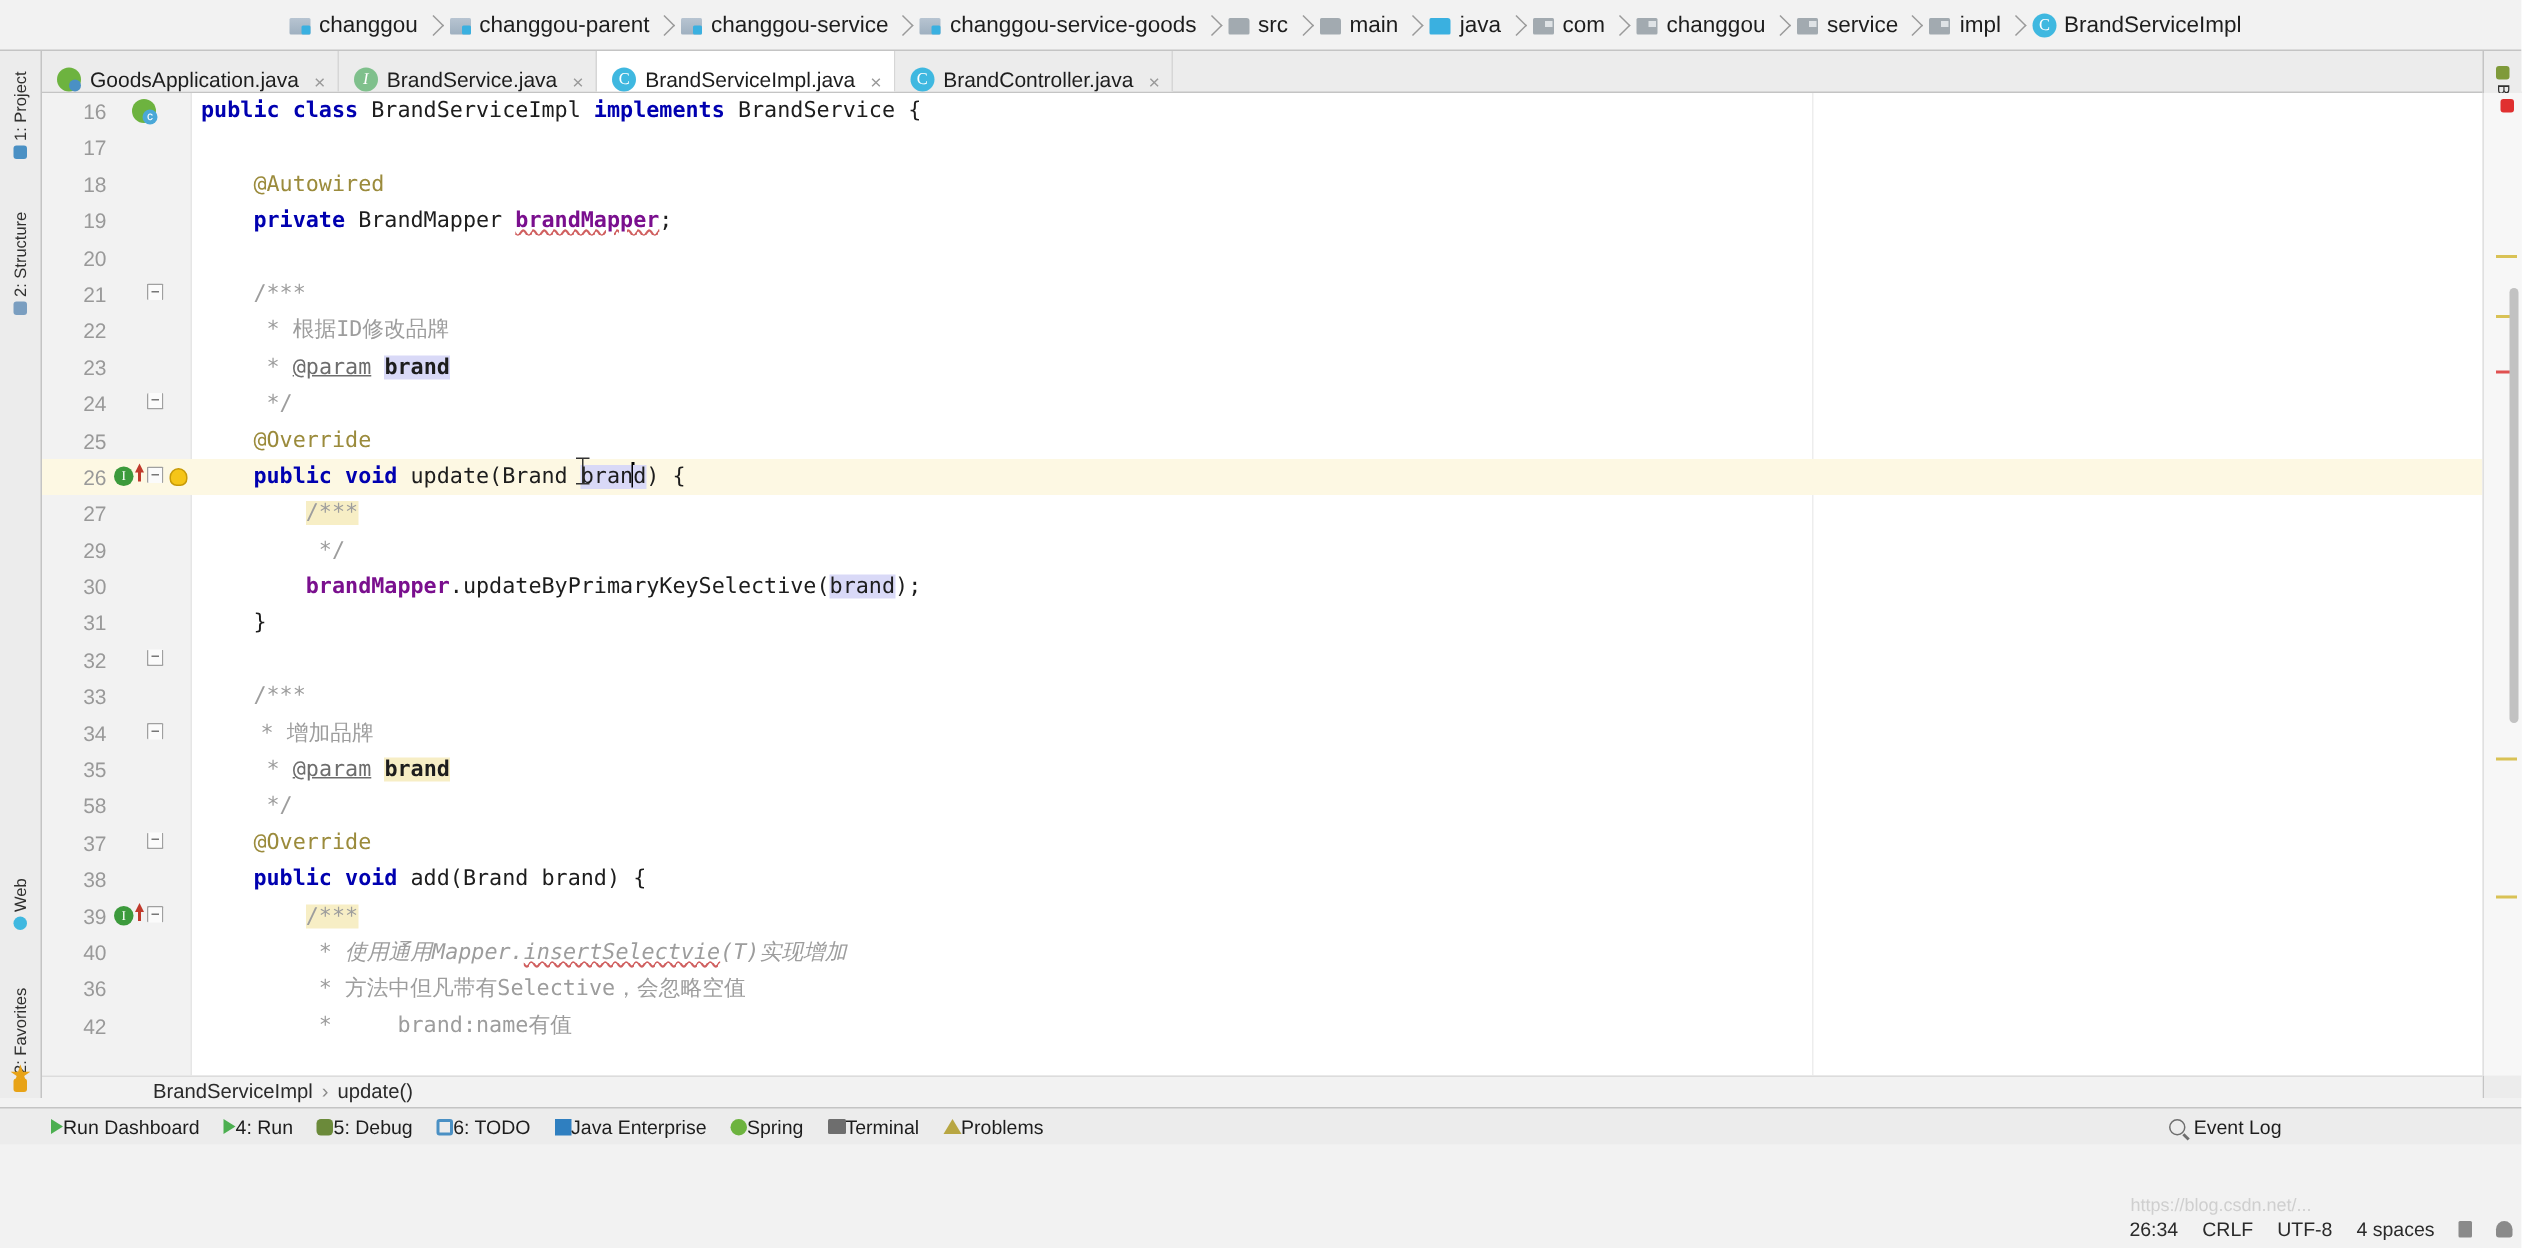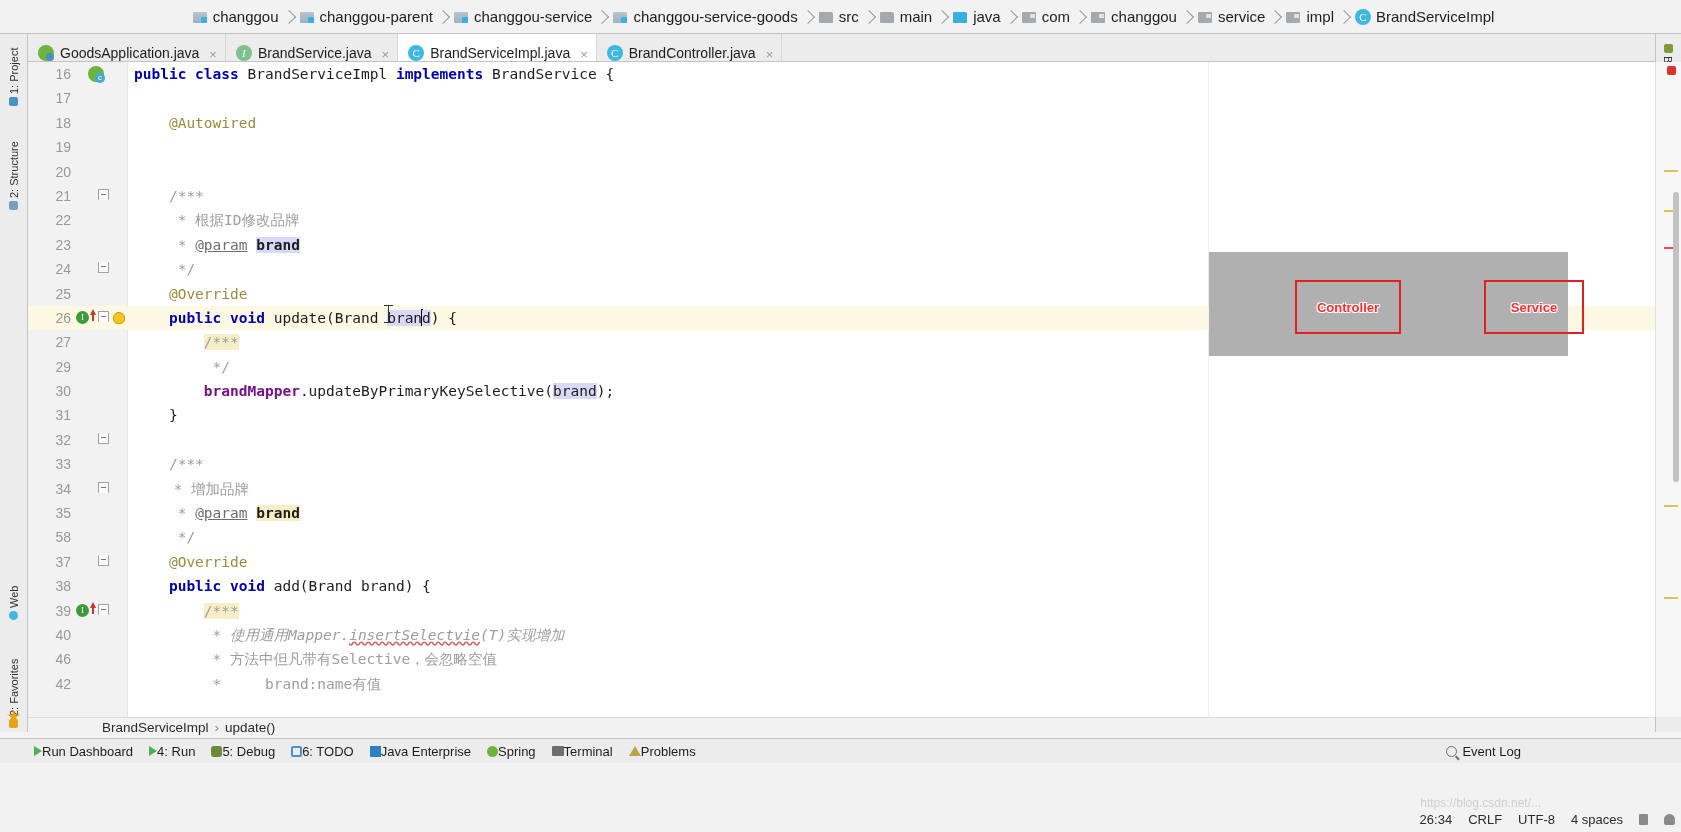--- a/index.html
+++ b/index.html
@@ -437,20 +437,21 @@
         <div class="row">
           <div class="lineno" style="width: 46px; left: 0px; right: auto; text-align: right;">17</div>
           <div class="code" style="left: 106px;"></div>
         </div>
         <div class="row">
           <div class="lineno" style="width: 46px; left: 0px; right: auto; text-align: right;">18</div>
           <div class="code" style="left: 106px;">    <span class="ann">@Autowired</span></div>
         </div>
         <div class="row">
           <div class="lineno" style="width: 46px; left: 0px; right: auto; text-align: right;">19</div>
+          <div class="code" style="left: 106px;">    <span class="kw">private</span> BrandMapper <span class="field squig">brandMapper</span>;</div>
         </div>
         <div class="row">
           <div class="lineno" style="width: 46px; left: 0px; right: auto; text-align: right;">20</div>
           <div class="code" style="left: 106px;"></div>
         </div>
         <div class="row">
           <div class="lineno" style="width: 46px; left: 0px; right: auto; text-align: right;">21</div>
           <div class="code" style="left: 106px;">    <span class="cmt">/***</span></div>
         </div>
         <div class="row">
@@ -519,21 +520,21 @@
         </div>
         <div class="row">
           <div class="lineno" style="width: 46px; left: 0px; right: auto; text-align: right;">39</div>
           <div class="code" style="left: 106px;">        <span class="cmt-hl">/***</span></div>
         </div>
         <div class="row">
           <div class="lineno" style="width: 46px; left: 0px; right: auto; text-align: right;">40</div>
           <div class="code" style="left: 106px; font-style: italic;">         <span class="cmt">* 使用通用Mapper.<span class="squig">insertSelectvie</span>(T)实现增加</span></div>
         </div>
         <div class="row">
-          <div class="lineno" style="width: 46px; left: 0px; right: auto; text-align: right;">46</div>
+          <div class="lineno" style="width: 46px; left: 0px; right: auto; text-align: right;">36</div>
           <div class="code" style="left: 106px;">         <span class="cmt">* 方法中但凡带有Selective，会忽略空值</span></div>
         </div>
         <div class="row">
           <div class="lineno" style="width: 46px; left: 0px; right: auto; text-align: right;">42</div>
           <div class="code" style="left: 106px;">         <span class="cmt">*     brand:name有值</span></div>
         </div>
       </div>
 
     <div class="ic-class-gut" style="top:4px;"></div>
     <div class="fold fold-top" style="top:127px;"></div>
@@ -561,28 +562,20 @@
   <div class="marker-bar">
     <div class="err-dot"></div>
     <div class="mk" style="top:108px;background:#d9c255;"></div>
     <div class="mk" style="top:148px;background:#d9c255;"></div>
     <div class="mk" style="top:185px;background:#e05050;"></div>
     <div class="mk" style="top:443px;background:#d9c255;"></div>
     <div class="mk" style="top:535px;background:#d9c255;"></div>
     <div class="scroll-thumb" style="top:130px;height:290px;"></div>
   </div>
 
-  <div class="overlay">
-    <div class="ov-box" id="ovBox1">
-      <span>Controller</span>
-    </div>
-    <div class="ov-box" id="ovBox2">
-      <span>Service</span>
-    </div>
-  </div>
 
   <div class="bc-bottom">
     <span>BrandServiceImpl</span>
     <span class="bc-chev">›</span>
     <span>update()</span>
   </div>
 
   <div class="botbar">
     <div class="botitem">
       <span class="tri-green"></span>

